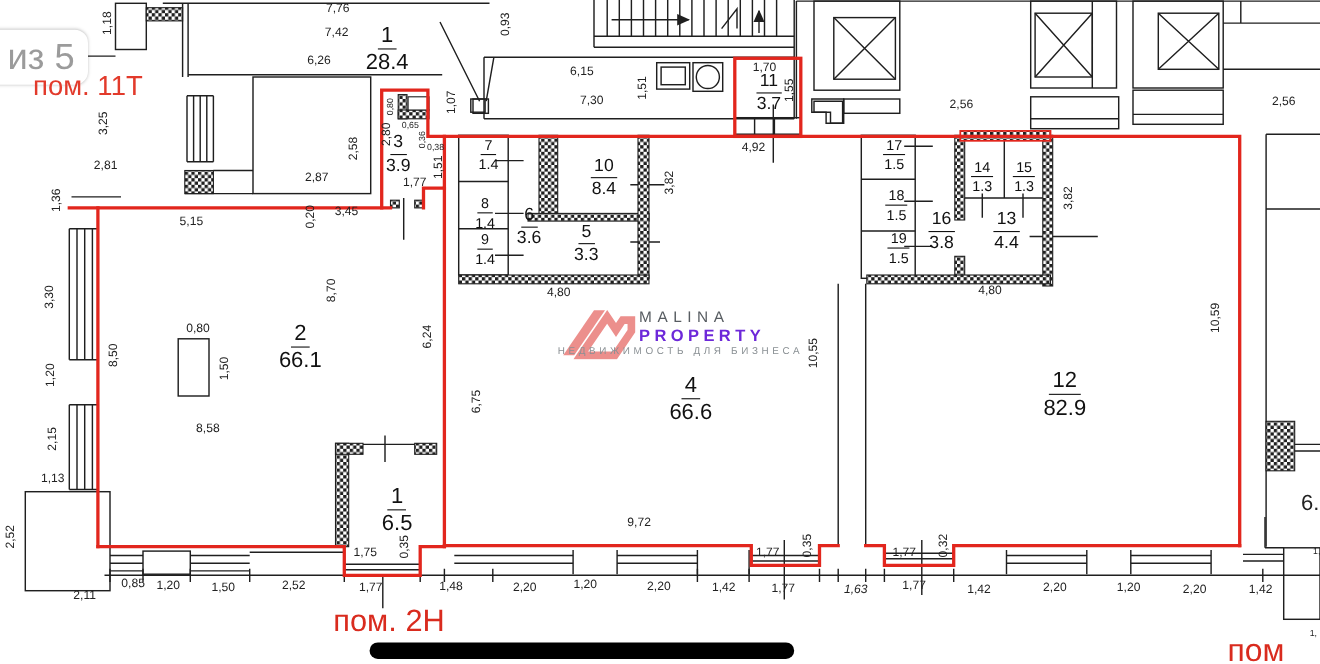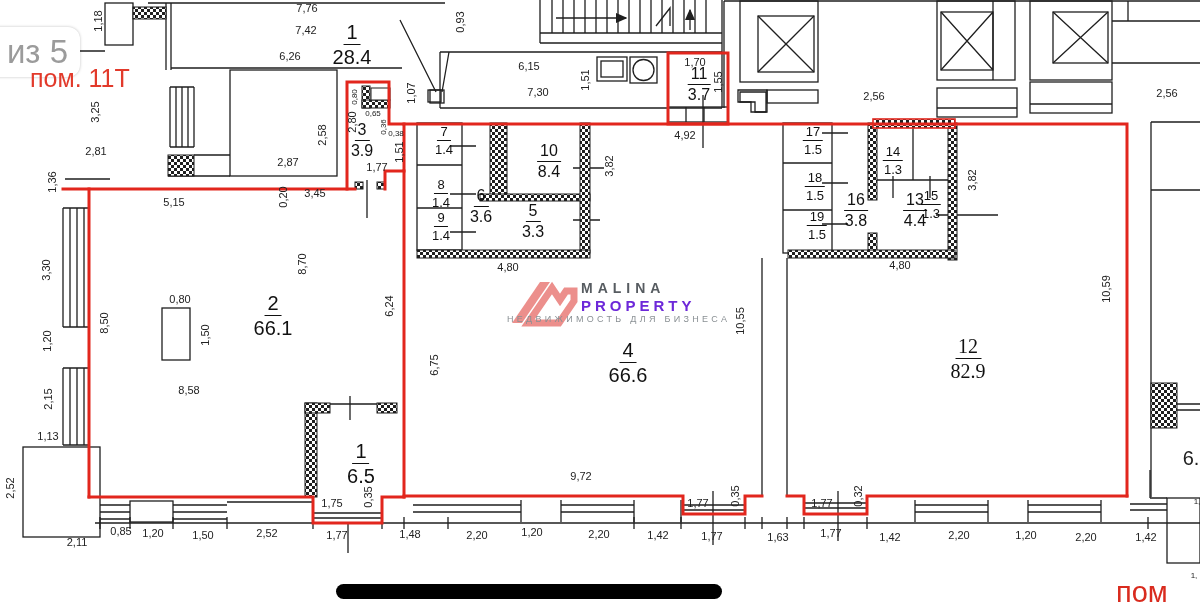--- a/index.html
+++ b/index.html
@@ -21,21 +21,21 @@
   .pager{position:absolute;left:-18px;top:27px;width:98px;height:50px;background:#fff;
          border-radius:12px;box-shadow:0 0 3px rgba(0,0,0,.25);color:#9b9b9b;
          font-size:33px;display:flex;align-items:center;justify-content:flex-end;
          padding-right:12px;box-sizing:border-box;}
   .pom11t{position:absolute;left:30px;top:64px;color:#e23a2b;font-size:25px;white-space:nowrap;}
   .pom2n{position:absolute;left:303px;top:549px;color:#d92b1e;font-size:28px;white-space:nowrap;}
   .pombr{position:absolute;left:1116px;top:576px;color:#d92b1e;font-size:29px;white-space:nowrap;}
   .scalebar{position:absolute;left:336px;top:584px;width:386px;height:15px;background:#000;
             border-radius:8px;}
   .wm-logo{position:absolute;left:508px;top:277px;}
-  .wm-l1{position:absolute;left:581px;top:280px;font-size:14px;font-weight:bold;
+  .wm-l1{position:absolute;left:581px;top:280px;font-size:14px;font-weight:normal;
          letter-spacing:5px;color:#575c61;}
   .wm-l2{position:absolute;left:581px;top:297px;font-size:15px;font-weight:bold;
          letter-spacing:4px;color:#6d28d9;}
   .wm-tag{position:absolute;left:507px;top:314px;font-size:9px;letter-spacing:3.3px;
           color:#8a9094;}
 </style>
 </head>
 <body>
 
 <div class="stage">
@@ -177,28 +177,28 @@
       <div class="room-label room-m" style="left: 362px; top: 122px;"><span class="rnum">3</span><span class="rarea">3.9</span></div>
       <div class="room-label room-m" style="left: 699px; top: 66px;"><span class="rnum">11</span><span class="rarea">3.7</span></div>
       <div class="room-label room-s" style="left: 444px; top: 125px;"><span class="rnum">7</span><span class="rarea">1.4</span></div>
       <div class="room-label room-m" style="left: 549px; top: 143px;"><span class="rnum">10</span><span class="rarea">8.4</span></div>
       <div class="room-label room-s" style="left: 441px; top: 178px;"><span class="rnum">8</span><span class="rarea">1.4</span></div>
       <div class="room-label room-m" style="left: 481px; top: 188px;"><span class="rnum">6</span><span class="rarea">3.6</span></div>
       <div class="room-label room-s" style="left: 441px; top: 211px;"><span class="rnum">9</span><span class="rarea">1.4</span></div>
       <div class="room-label room-m" style="left: 533px; top: 203px;"><span class="rnum">5</span><span class="rarea">3.3</span></div>
       <div class="room-label room-s" style="left: 813px; top: 125px;"><span class="rnum">17</span><span class="rarea">1.5</span></div>
       <div class="room-label room-s" style="left: 893px; top: 145px;"><span class="rnum">14</span><span class="rarea">1.3</span></div>
-      <div class="room-label room-s" style="left: 931px; top: 145px; margin-top: 44px;"><span class="rnum">15</span><span class="rarea">1.3</span></div>
+      <div class="room-label room-s" style="left: 931px; top: 145px;"><span class="rnum">15</span><span class="rarea">1.3</span></div>
       <div class="room-label room-s" style="left: 815px; top: 171px;"><span class="rnum">18</span><span class="rarea">1.5</span></div>
       <div class="room-label room-m" style="left: 856px; top: 192px;"><span class="rnum">16</span><span class="rarea">3.8</span></div>
       <div class="room-label room-m" style="left: 915px; top: 192px;"><span class="rnum">13</span><span class="rarea">4.4</span></div>
       <div class="room-label room-s" style="left: 817px; top: 210px;"><span class="rnum">19</span><span class="rarea">1.5</span></div>
       <div class="room-label room-l" style="left: 273px; top: 293px;"><span class="rnum">2</span><span class="rarea">66.1</span></div>
       <div class="room-label room-l" style="left: 628px; top: 340px;"><span class="rnum">4</span><span class="rarea">66.6</span></div>
-      <div class="room-label room-l" style="left: 968px; top: 336px; font-family: Liberation Serif, serif;"><span class="rnum">12</span><span class="rarea">82.9</span></div>
+      <div class="room-label room-l" style="left: 968px; top: 336px;"><span class="rnum">12</span><span class="rarea">82.9</span></div>
       <div class="room-label room-l" style="left: 361px; top: 441px;"><span class="rnum">1</span><span class="rarea">6.5</span></div>
       <div class="dim" style="left: 307px; top: 8px;">7,76</div>
       <div class="dim v" style="left: 98px; top: 21px;">1,18</div>
       <div class="dim" style="left: 306px; top: 30px;">7,42</div>
       <div class="dim v" style="left: 460px; top: 22px;">0,93</div>
       <div class="dim" style="left: 290px; top: 56px;">6,26</div>
       <div class="dim" style="left: 529px; top: 66px;">6,15</div>
       <div class="dim v" style="left: 585px; top: 80px;">1,51</div>
       <div class="dim" style="left: 538px; top: 92px;">7,30</div>
       <div class="dim" style="left: 695px; top: 62px;">1,70</div>
@@ -250,21 +250,21 @@
       <div class="dim" style="left: 267px; top: 533px;">2,52</div>
       <div class="dim" style="left: 337px; top: 535px;">1,77</div>
       <div class="dim" style="left: 410px; top: 534px;">1,48</div>
       <div class="dim" style="left: 477px; top: 535px;">2,20</div>
       <div class="dim" style="left: 532px; top: 532px;">1,20</div>
       <div class="dim" style="left: 599px; top: 534px;">2,20</div>
       <div class="dim" style="left: 658px; top: 535px;">1,42</div>
       <div class="dim" style="left: 698px; top: 503px;">1,77</div>
       <div class="dim v" style="left: 735px; top: 496px;">0,35</div>
       <div class="dim" style="left: 712px; top: 536px;">1,77</div>
-      <div class="dim" style="left: 778px; top: 537px;">1,63</div>
+      <div class="dim" style="left: 778px; top: 537px; font-style: italic;">1,63</div>
       <div class="dim" style="left: 822px; top: 503px;">1,77</div>
       <div class="dim v" style="left: 858px; top: 496px;">0,32</div>
       <div class="dim" style="left: 831px; top: 533px;">1,77</div>
       <div class="dim" style="left: 890px; top: 537px;">1,42</div>
       <div class="dim" style="left: 959px; top: 535px;">2,20</div>
       <div class="dim" style="left: 1026px; top: 535px;">1,20</div>
       <div class="dim" style="left: 1086px; top: 537px;">2,20</div>
       <div class="dim" style="left: 1146px; top: 537px;">1,42</div>
       <div class="dim big" style="left: 1191px; top: 458px;">6.</div>
       <div class="dim sm" style="left: 1197px; top: 502px;">1,</div>
@@ -276,15 +276,16 @@
     <path d="M20,46 L44,11 L52,23 L58,14 L66,14 L66,24 L51,46 Z" fill="none" stroke="#ec8f8c" stroke-width="7"></path>
   </svg>
   <div class="wm-l1">MALINA</div>
   <div class="wm-l2">PROPERTY</div>
   <div class="wm-tag">НЕДВИЖИМОСТЬ ДЛЯ БИЗНЕСА</div>
 
   <div class="pager">
     <span>из 5</span>
   </div>
   <div class="pom11t">пом. 11Т</div>
+  <div class="pom2n">пом. 2Н</div>
   <div class="pombr">пом</div>
   <div class="scalebar"></div>
 </div>
 
 </body></html>

